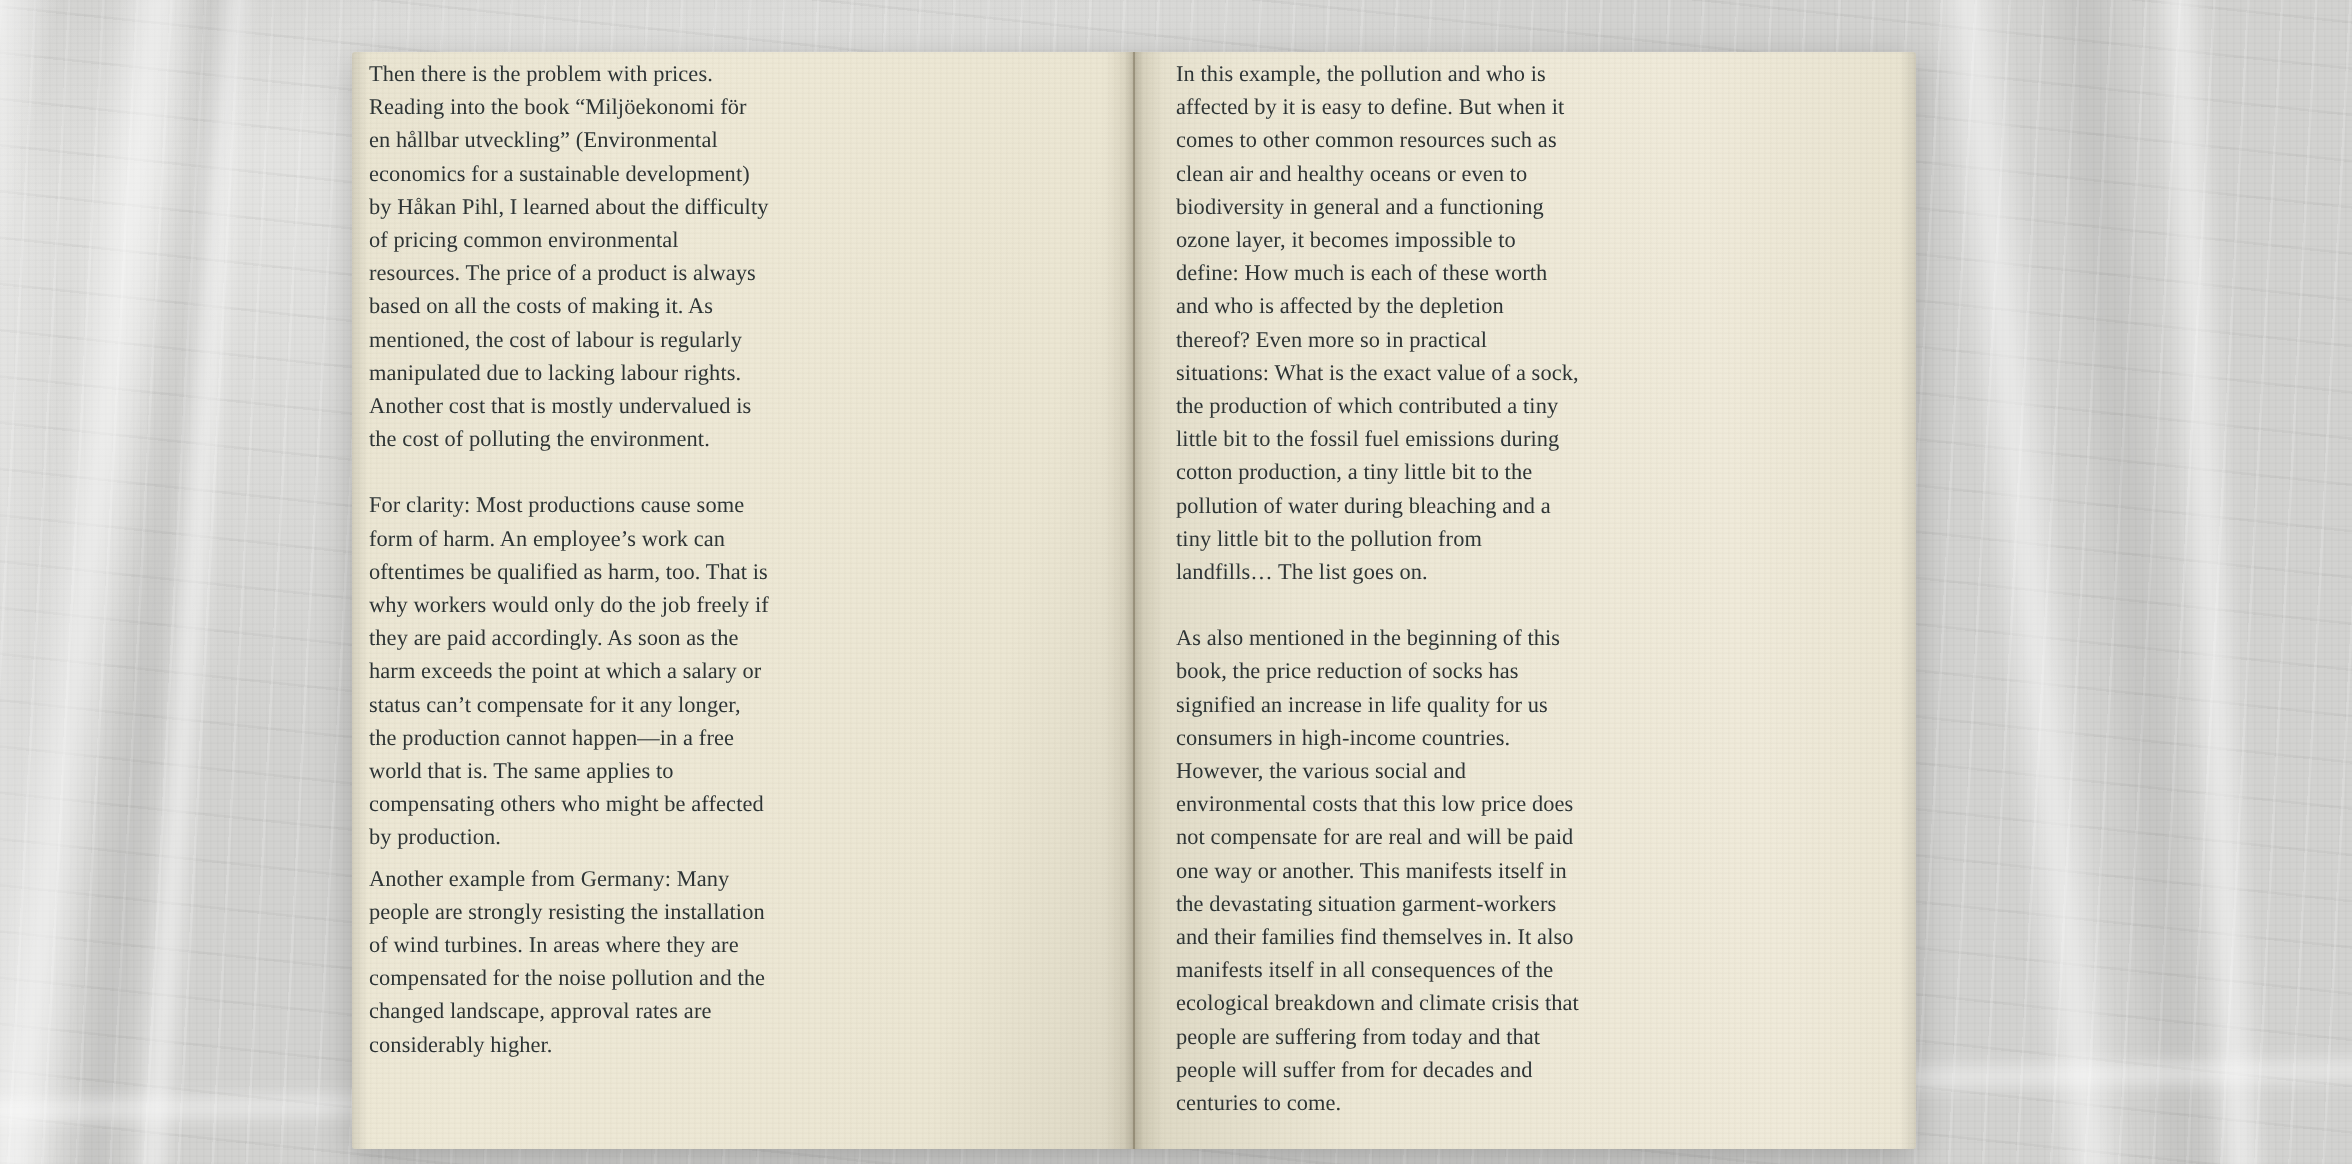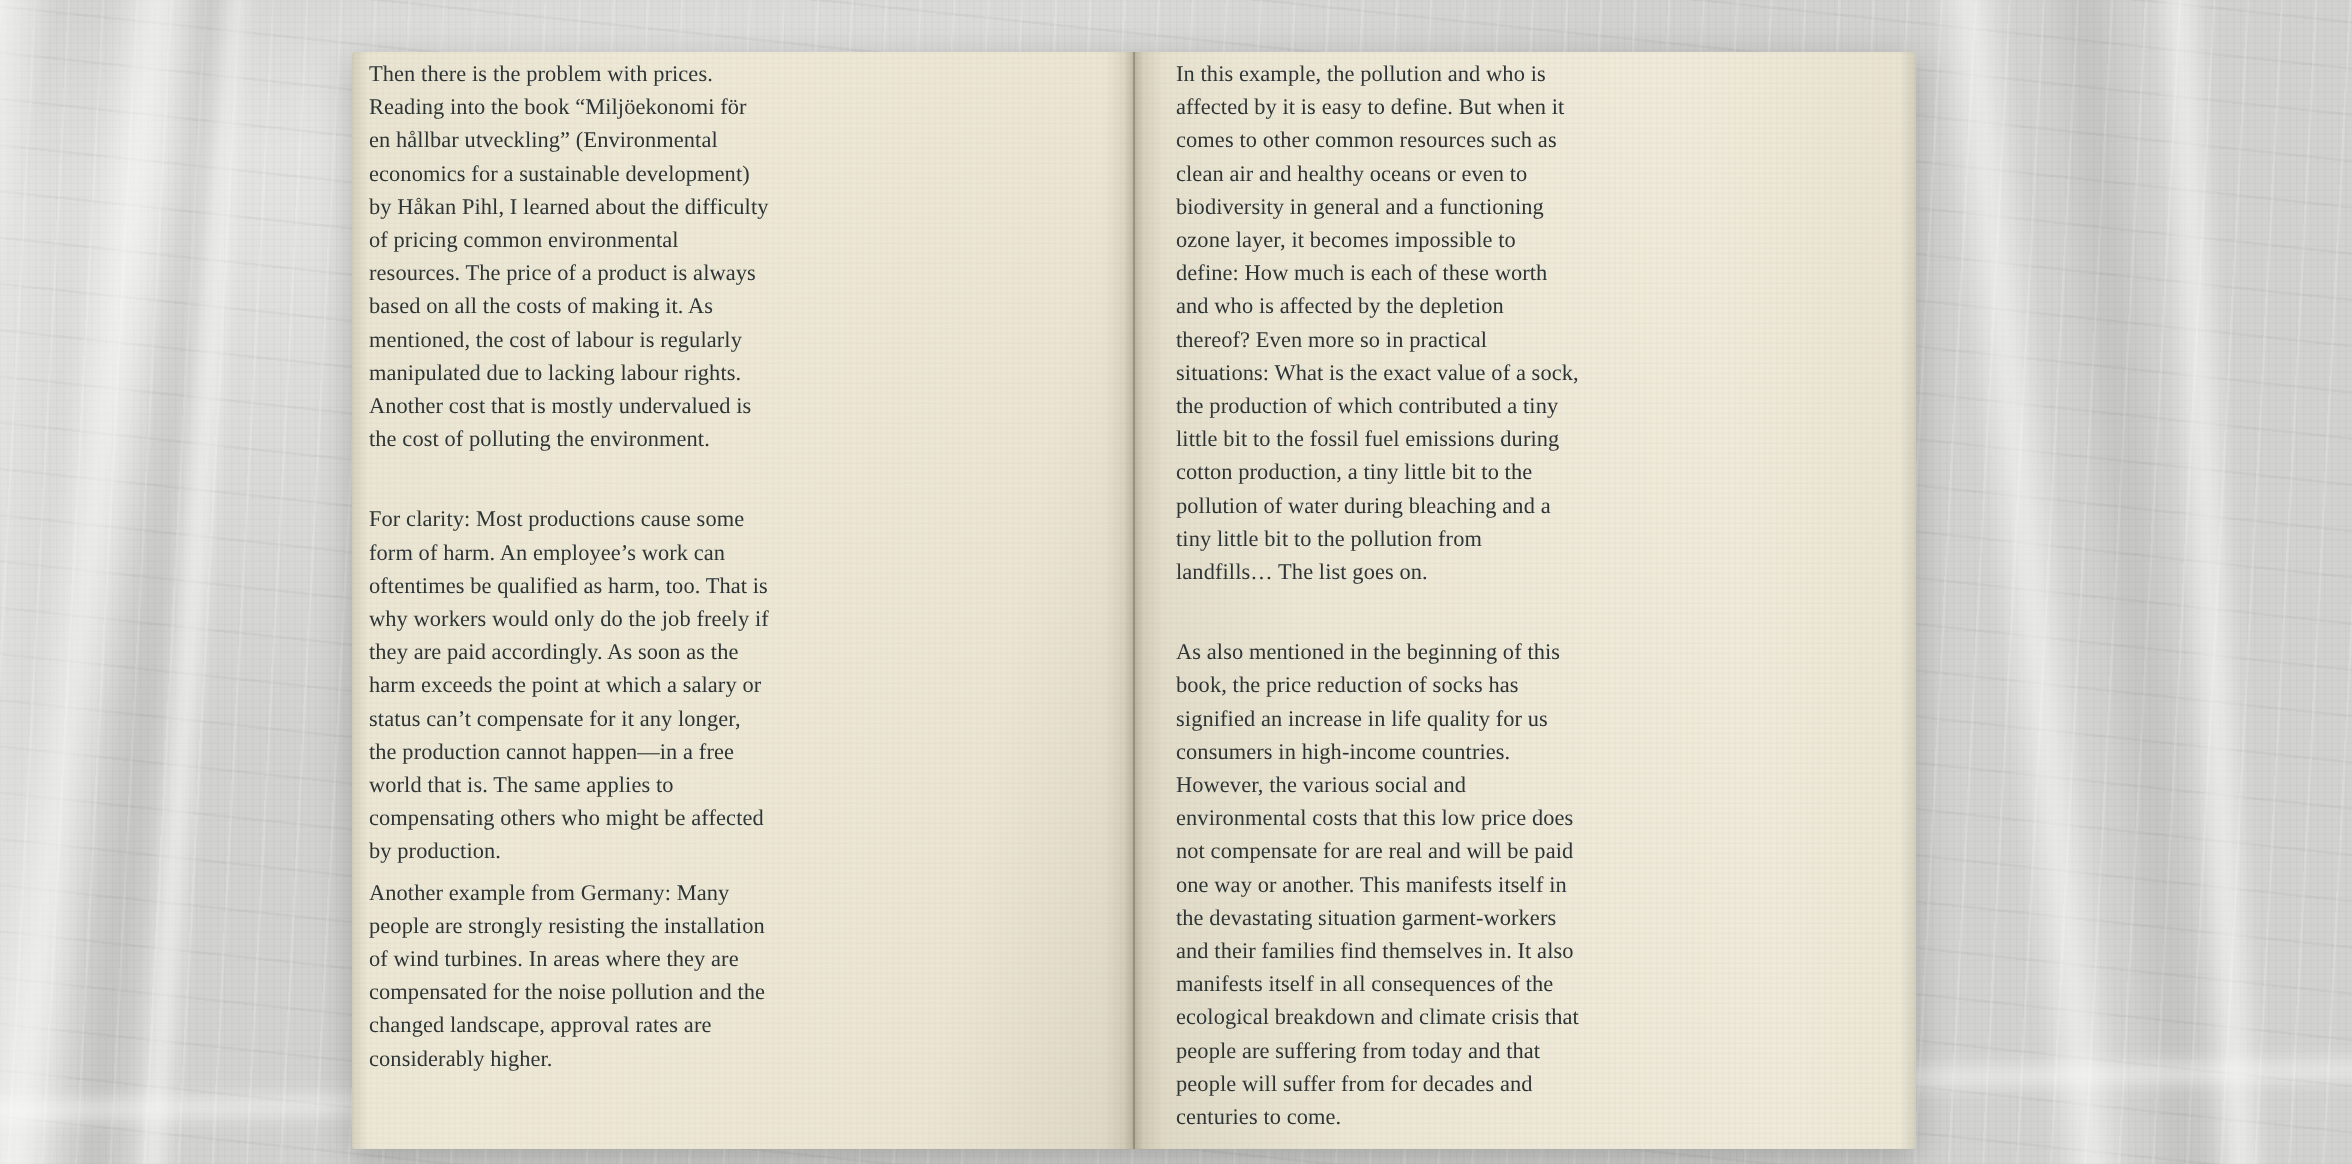--- a/index.html
+++ b/index.html
@@ -140,21 +140,21 @@
     left: 42px;
     top: 5px;
     width: 405px;
   }
   .page-inner {
     position: absolute;
     inset: 0;
   }
   
   .para { margin: 0 0 0 0; }
-  .para + .para { margin-top: 47px; }
+  .para + .para { margin-top: 33px; }
   .para.tight + .para.tight { margin-top: 8px; }
 </style>
 </head>
 <body>
 
 <div id="scene">
   <div class="cloth"></div>
   <div class="fold" style="left:40px; top:-60px; width:90px; height:1300px; transform:rotate(7deg);"></div>
   <div class="fold" style="left:170px; top:-60px; width:46px; height:1300px; transform:rotate(4deg);"></div>
   <div class="shade" style="left:120px; top:-60px; width:70px; height:1300px; transform:rotate(6deg);"></div>

